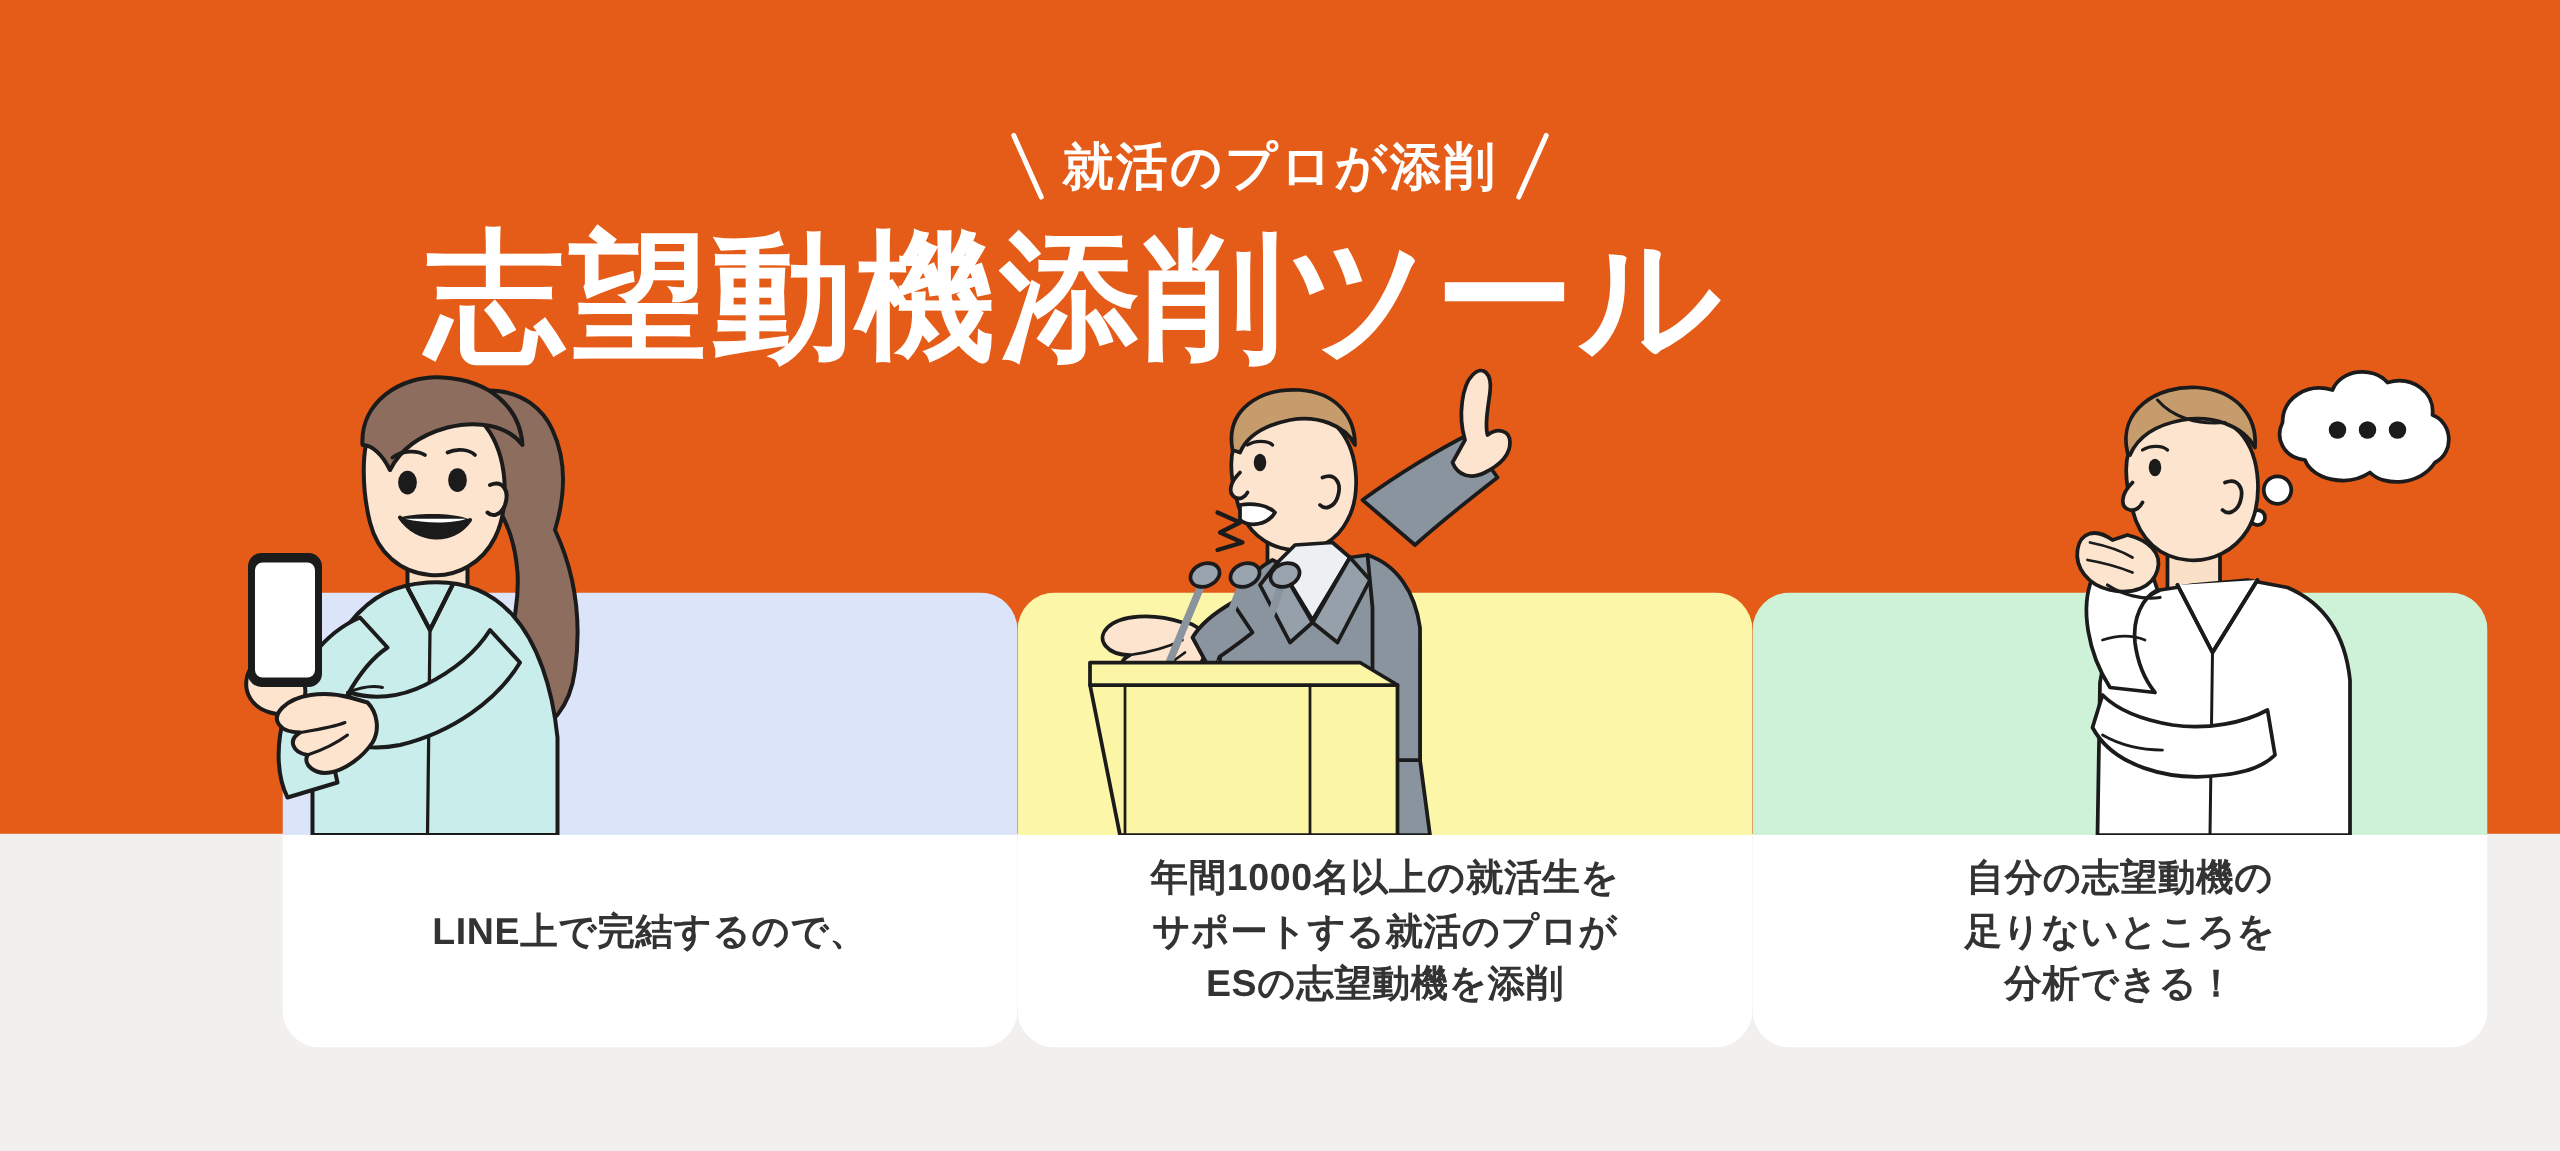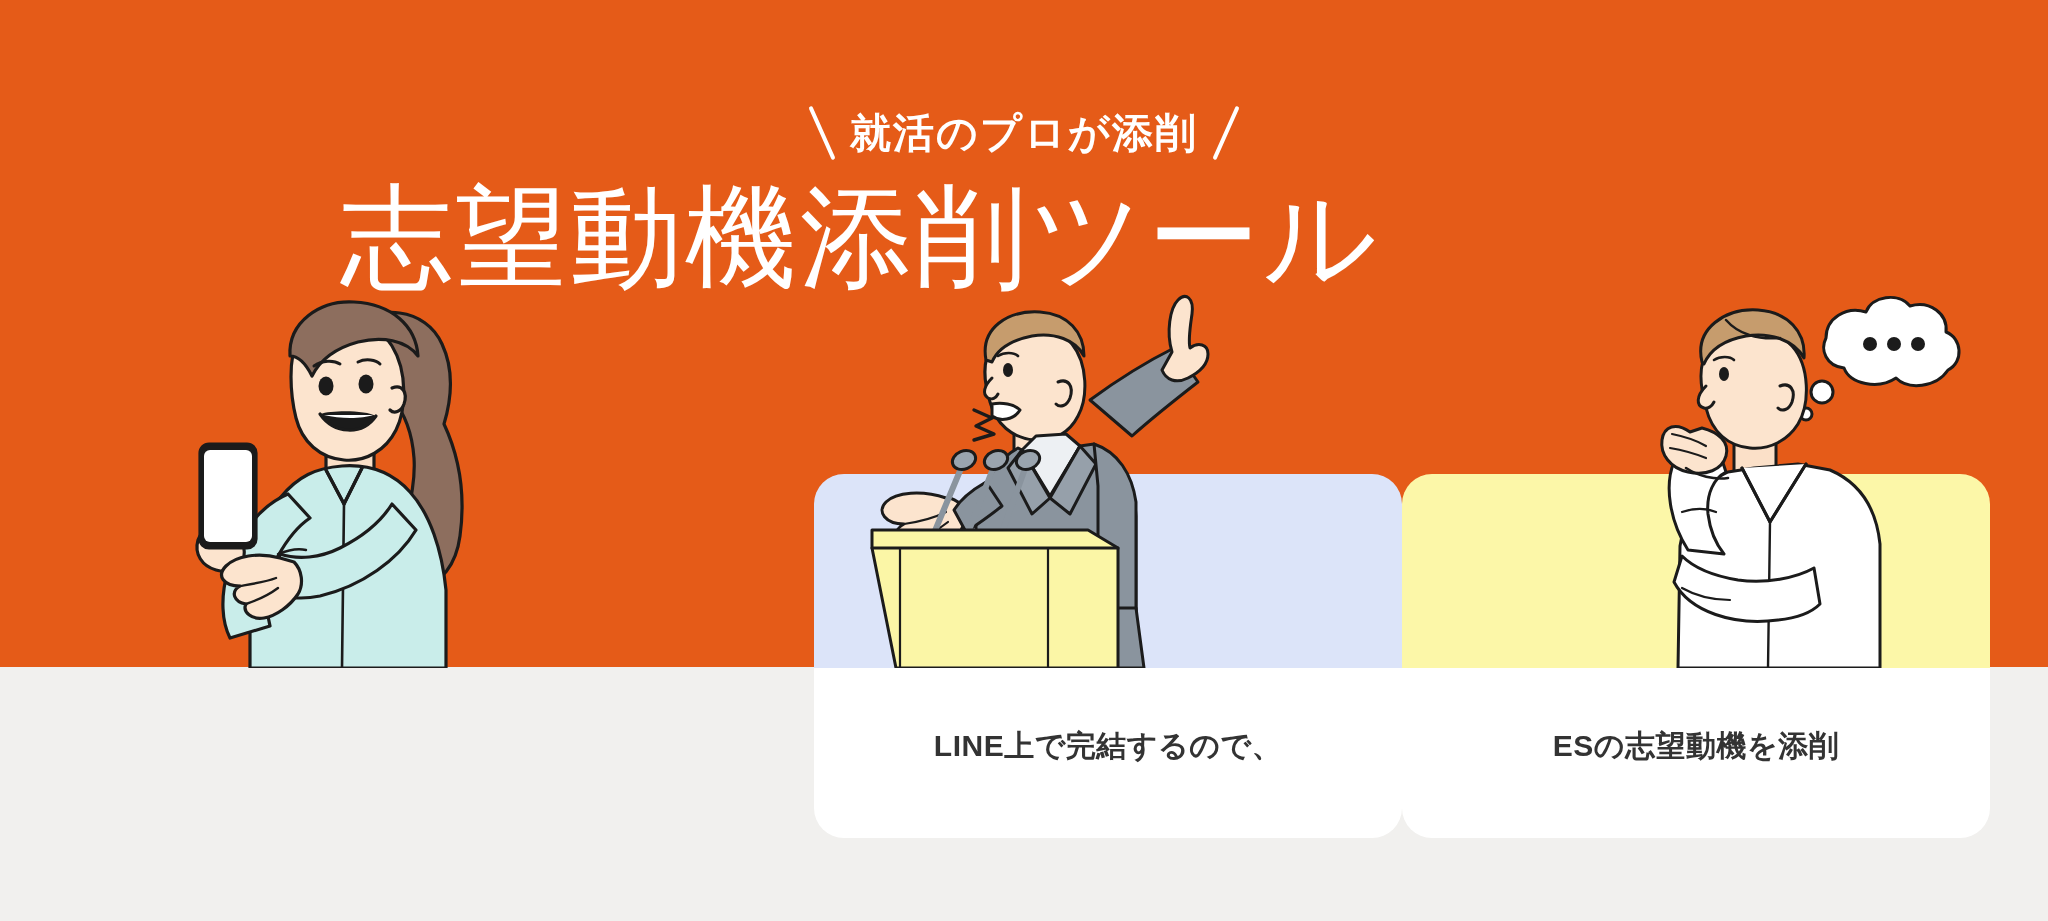--- a/index.html
+++ b/index.html
@@ -48,21 +48,21 @@
     white-space:nowrap;
   }
 
   
   .hero-title{
     position:absolute; left:0; top:178px;
     width:1720px;
     text-align:center;
     color:#FFFFFF;
     font-size:112px;
-    font-weight:400;
+    font-weight:700;
     letter-spacing:3px;
     line-height:1.08;
     white-space:nowrap;
     z-index:30;
   }
 
   
   .cards{
     position:absolute;
     left:60px; top:474px;
@@ -136,25 +136,37 @@
         <div class="card-text">
           <span>LINE上で完結するので、</span>
         </div>
       </div>
     </div>
 
     <div class="card">
       <div class="card-art" style="background:#FCF7A8;"></div>
       <div class="card-body">
         <div class="card-text">
+          <span>年間1000名以上の就活生を</span>
+          <span>サポートする就活のプロが</span>
           <span>ESの志望動機を添削</span>
         </div>
       </div>
     </div>
 
+    <div class="card">
+      <div class="card-art" style="background:#CDF2D8;"></div>
+      <div class="card-body">
+        <div class="card-text">
+          <span>自分の志望動機の</span>
+          <span>足りないところを</span>
+          <span>分析できる！</span>
+        </div>
+      </div>
+    </div>
 
   </div>
 
   <div class="illus-layer">
 
     <div class="illus" style="left:130px; top:278px;">
       <svg width="420" height="390" viewBox="0 0 420 390">
         <defs>
           <clipPath id="clipA">
               <rect x="0" y="0" width="420" height="390"></rect>

